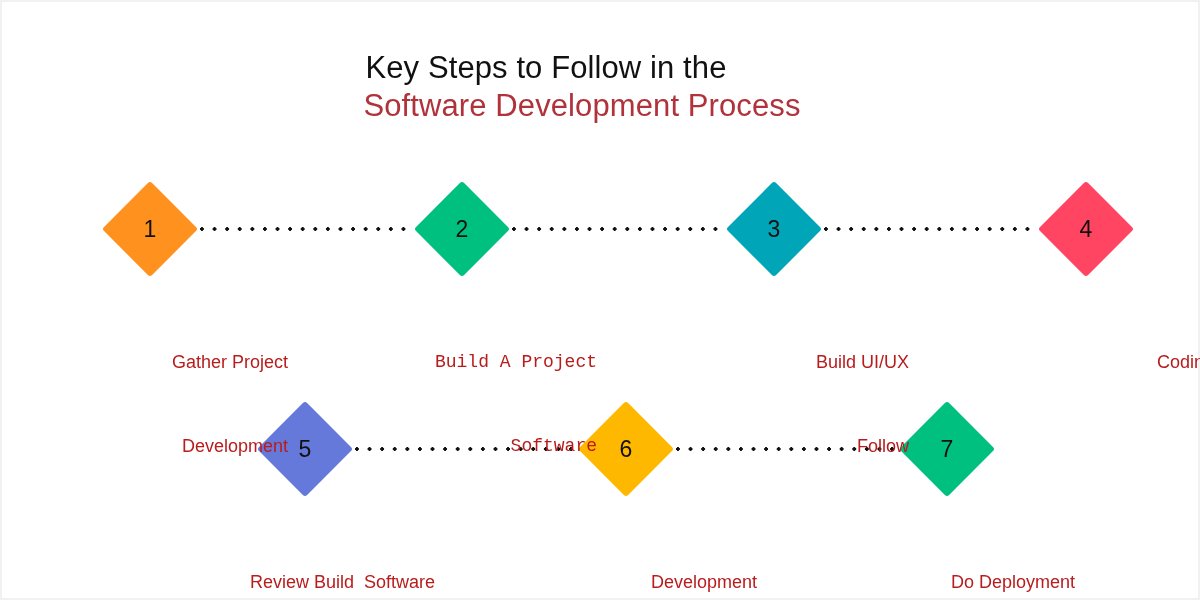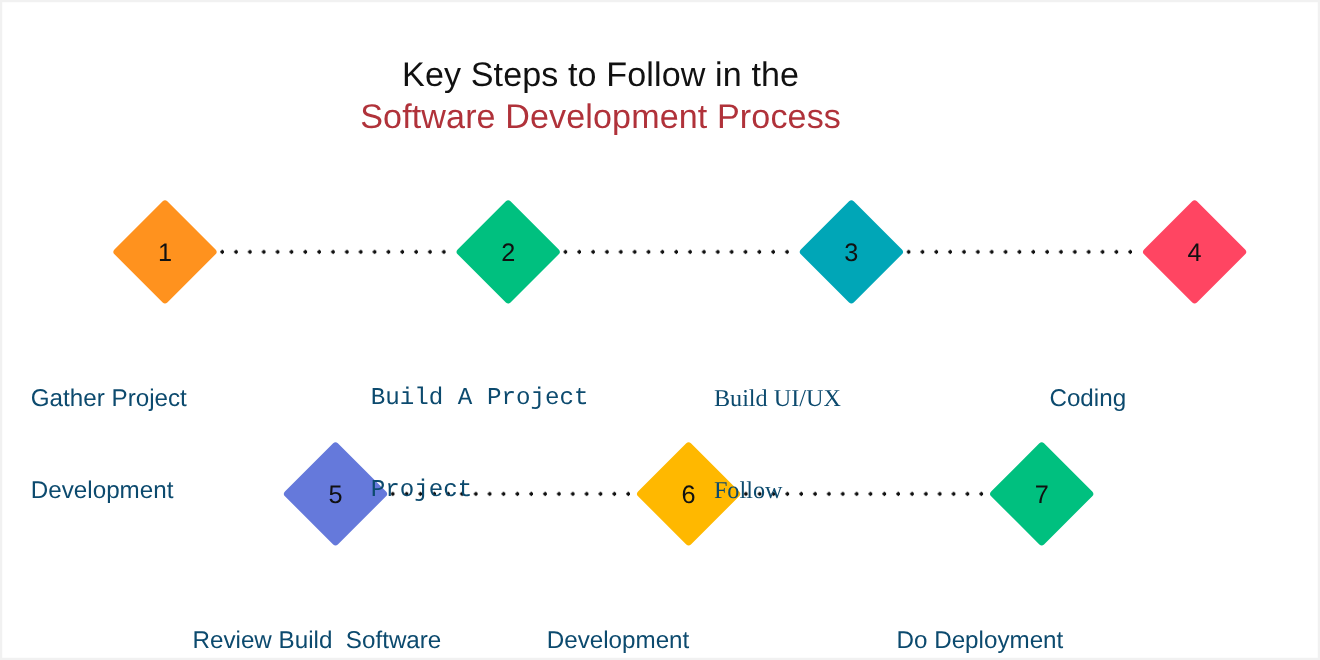--- a/index.html
+++ b/index.html
@@ -56,34 +56,34 @@
       height: 96px;
       line-height: 96px;
       text-align: center;
       font-size: 23px;
       color: #111111;
     }
 
     .step-label {
       position: absolute;
       width: 260px;
-      text-align: left;
-      font-size: 22px;
+      text-align: right;
+      font-size: 18px;
       line-height: 28px;
-      color: #0c4a6e;
+      color: #b91c1c;
       white-space: pre;
     }
   </style>
 </head>
 <body>
 
 <div class="frame"></div>
 
 <div class="title title-line1">Key Steps to Follow in the</div>
-<div class="title title-line2" id="title2" style="color: rgb(176, 50, 58);">Software Development Process</div>
+<div class="title title-line2" id="title2" style="color: rgb(176, 50, 58); padding-left: 36px;">Software Development Process</div>
 
 <div class="connector" style="left:200px; top:227px; width:212px;"></div>
 <div class="connector" style="left:512px; top:227px; width:212px;"></div>
 <div class="connector" style="left:824px; top:227px; width:212px;"></div>
 
 <div class="connector" style="left:355px; top:447px; width:221px;"></div>
 <div class="connector" style="left:676px; top:447px; width:221px;"></div>
 
 <div class="diamond step-diamond" style="left: 116px; top: 195px; background: rgb(255, 146, 30);"></div>
 <div class="diamond-num" style="left:102px; top:181px;">1</div>
@@ -105,23 +105,23 @@
 
 <div class="diamond step-diamond" style="left: 913px; top: 415px; background: rgb(0, 192, 127);"></div>
 <div class="diamond-num" style="left:899px; top:401px;">7</div>
 
 <div class="step-label" style="left:28px; top:292px;">
   <div>Gather Project</div>
   <div>Development</div>
 </div>
 <div class="step-label" style="left:337px; top:292px;font-family:Liberation Mono, monospace;">
   <div>Build A Project</div>
-  <div>Project</div>
+  <div>Software</div>
 </div>
-<div class="step-label" style="left:649px; top:292px;font-family:Liberation Serif, serif;">
+<div class="step-label" style="left:649px; top:292px;">
   <div>Build UI/UX</div>
   <div>Follow</div>
 </div>
 <div class="step-label" style="left:954px; top:292px;">
   <div>Coding</div>
   <div></div>
 </div>
 
 <div class="step-label" style="left:175px; top:512px;">
   <div>Review Build  Software</div>

